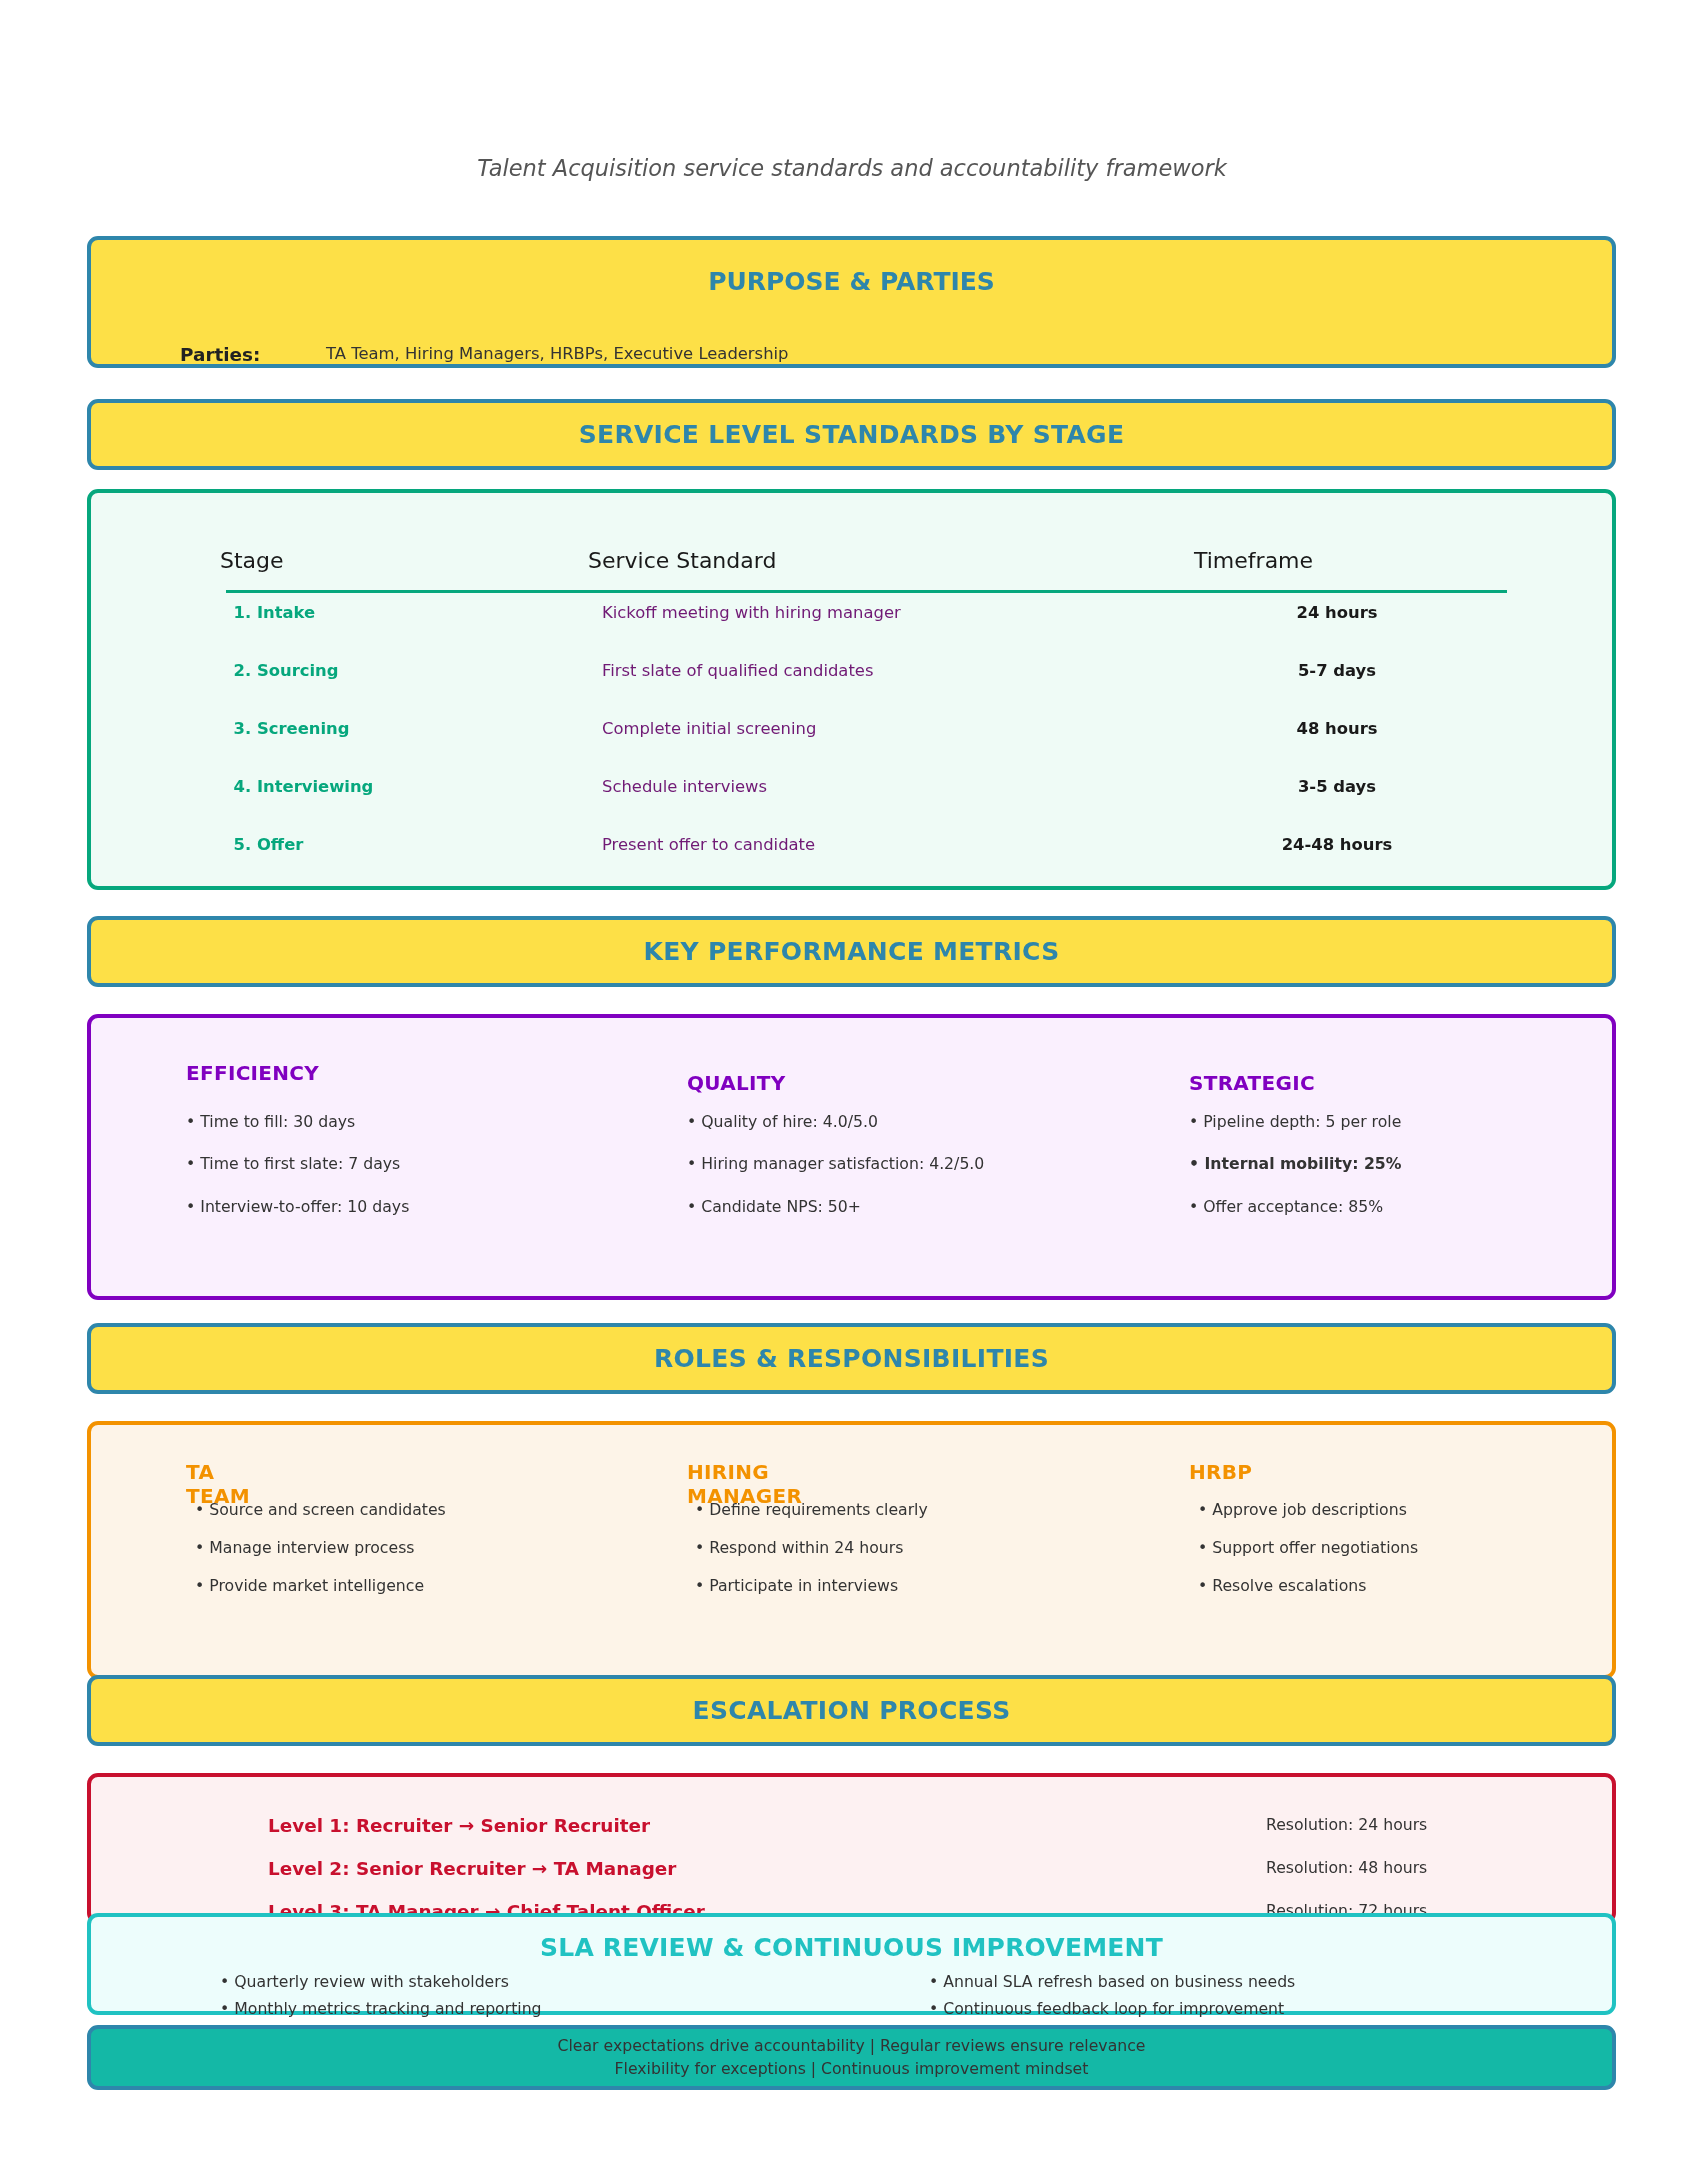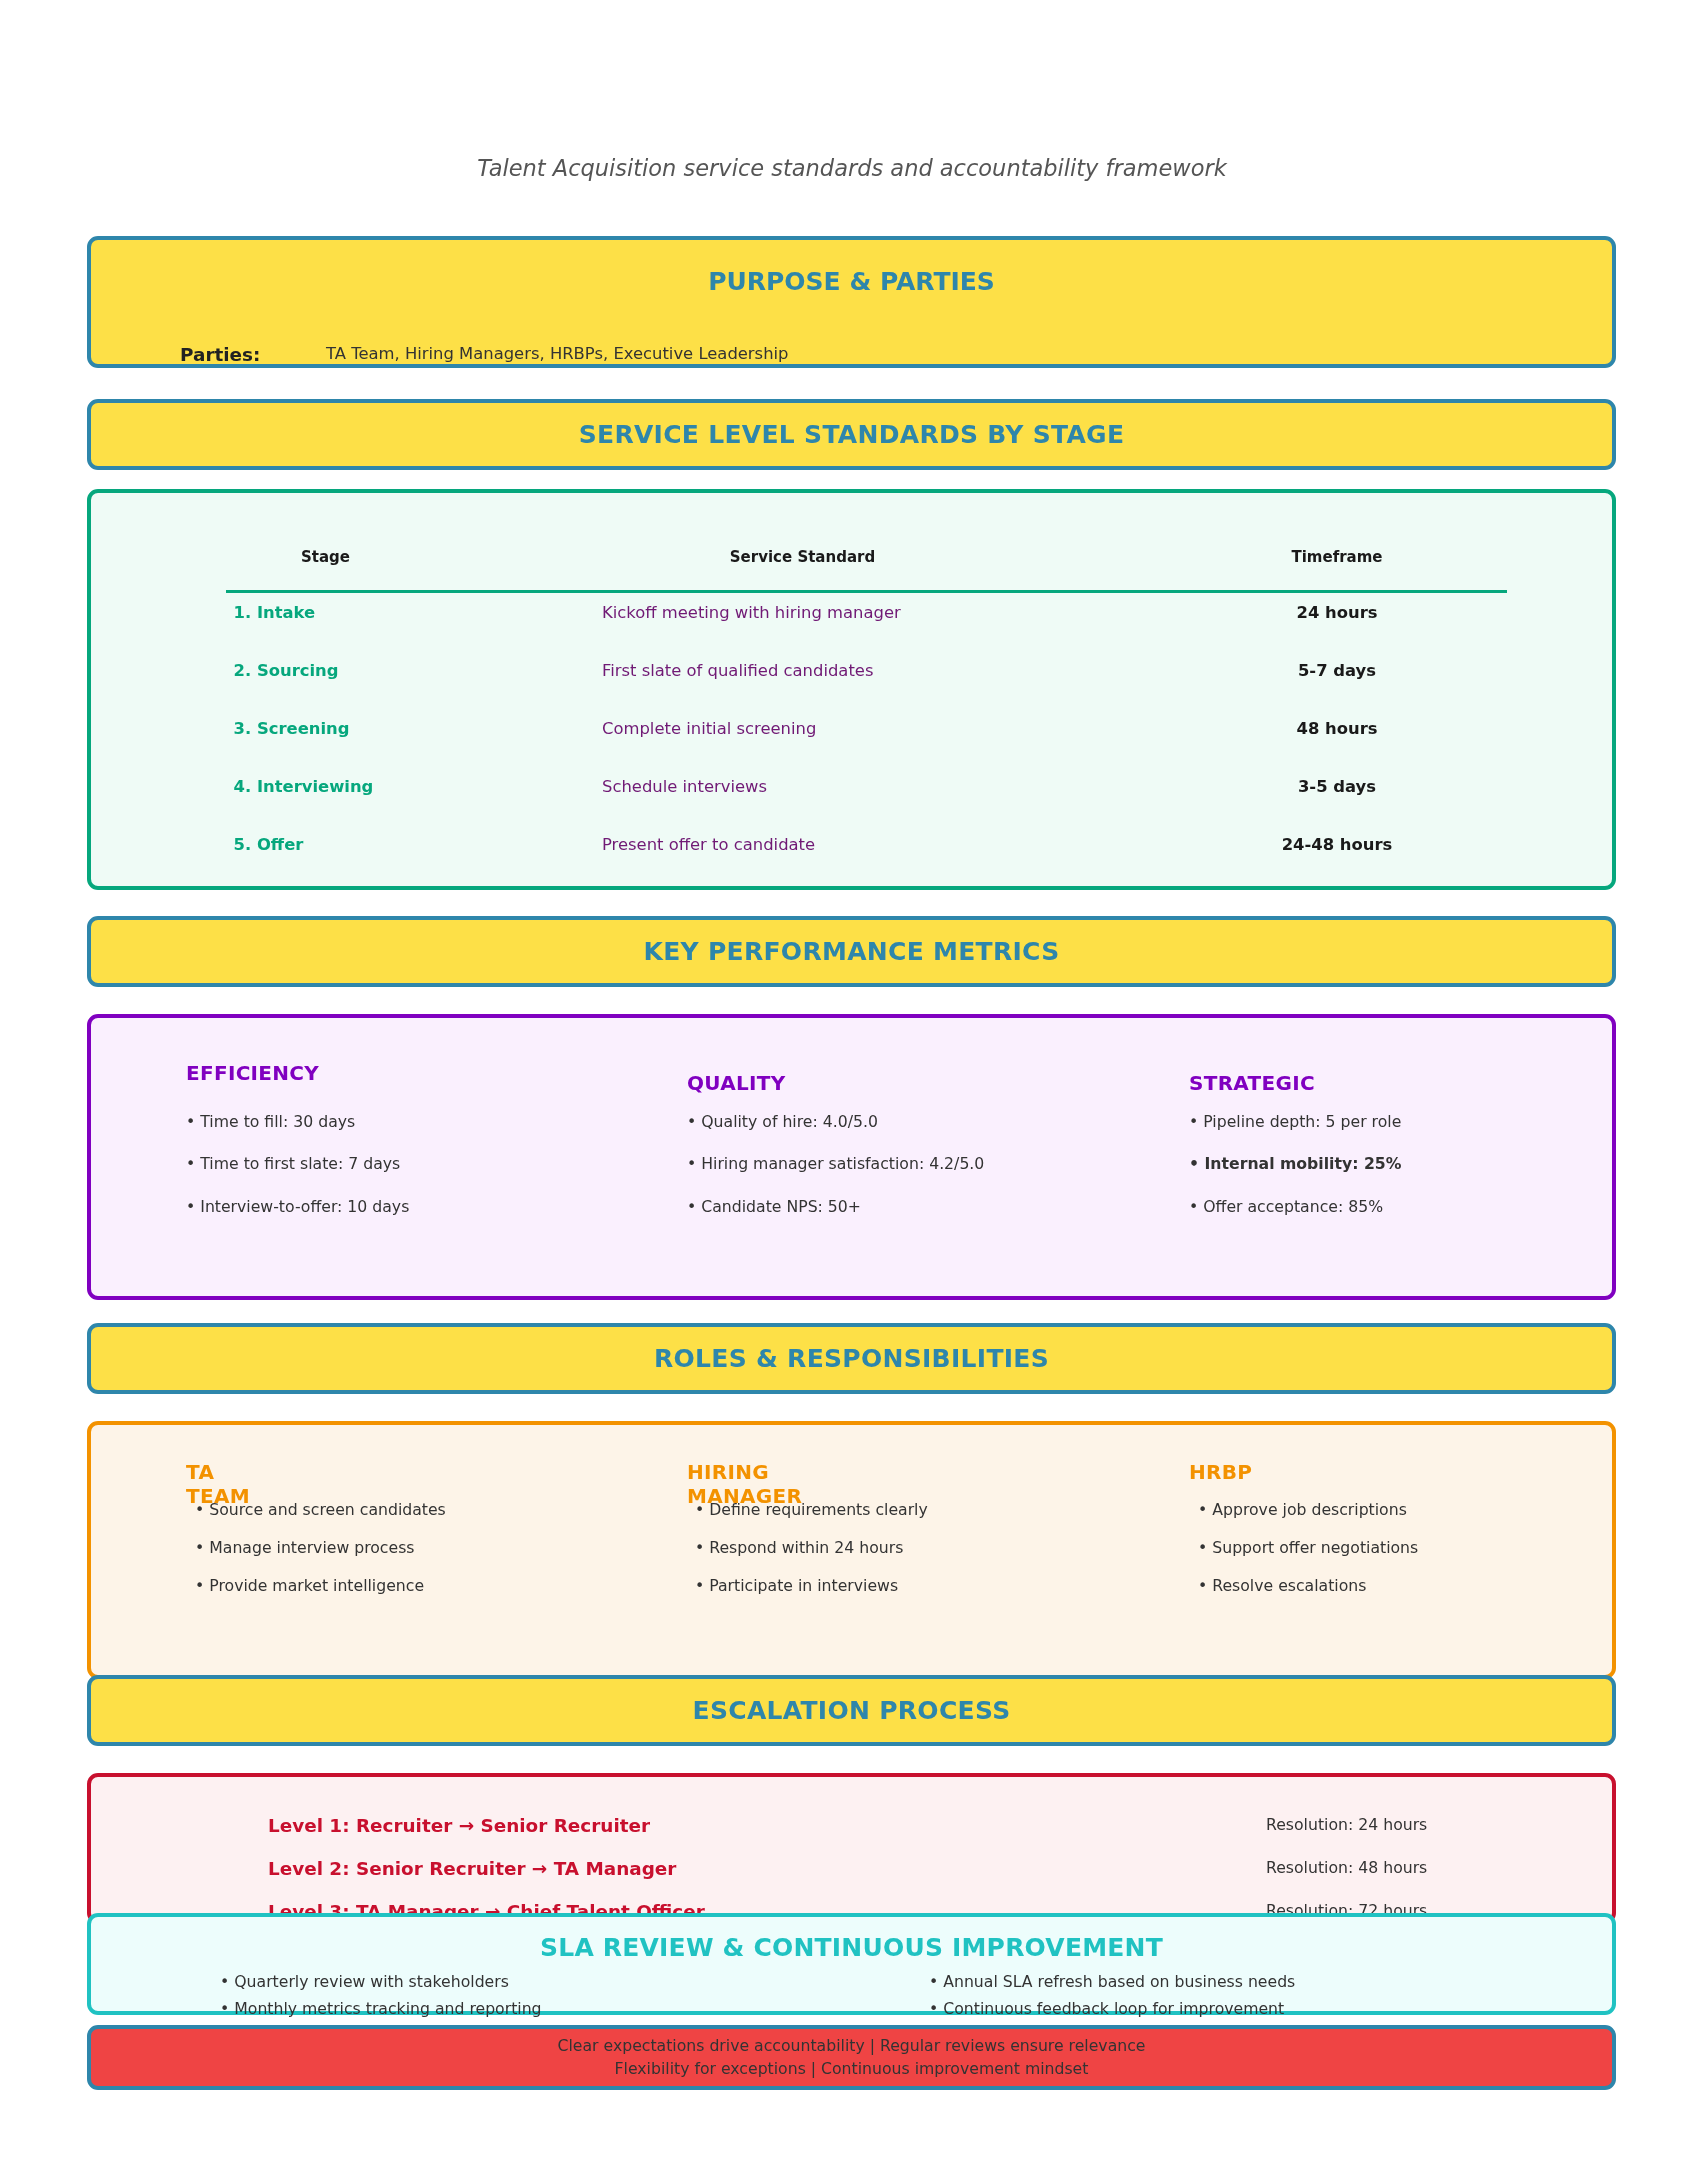--- a/index.html
+++ b/index.html
@@ -90,24 +90,23 @@
   
   #table-card {
     left: 87px; top: 489px; width: 1529px; height: 401px;
     border: 4.1px solid #06a77d;
     background: #effbf6;
   }
   .tbl { position: absolute; left: 129px; top: 55px; width: 1288px; }
   .tbl-head { position: relative; height: 40px; }
   .th {
     position: absolute;
-    font-size: 15px;
-    font-weight: bold;
+    font-size: 22px;
+    font-weight: normal;
     color: #1a1a1a;
-    text-align: center;
   }
   .th.c1 { left: 0px;    width: 211px; }
   .th.c2 { left: 368px;  width: 429px; }
   .th.c3 { left: 974px; width: 286px; }
   .tbl-rule {
     position: absolute;
     left: 5.5px; top: 42px;
     width: 1281px; height: 3.4px;
     background: #06a77d;
   }
@@ -196,21 +195,21 @@
     position: absolute;
     font-size: 15.7px;
     color: #333333;
     white-space: nowrap;
   }
 
   
   #footer-card {
     left: 87px; top: 2025px; width: 1529px; height: 65px;
     border: 4.1px solid #2e86ab;
-    background: #ef4444;
+    background: #14b8a6;
     display: flex;
     flex-direction: column;
     align-items: center;
     justify-content: center;
   }
   .footer-line {
     font-size: 15.7px;
     color: #333333;
     line-height: 1.45;
     text-align: center;

